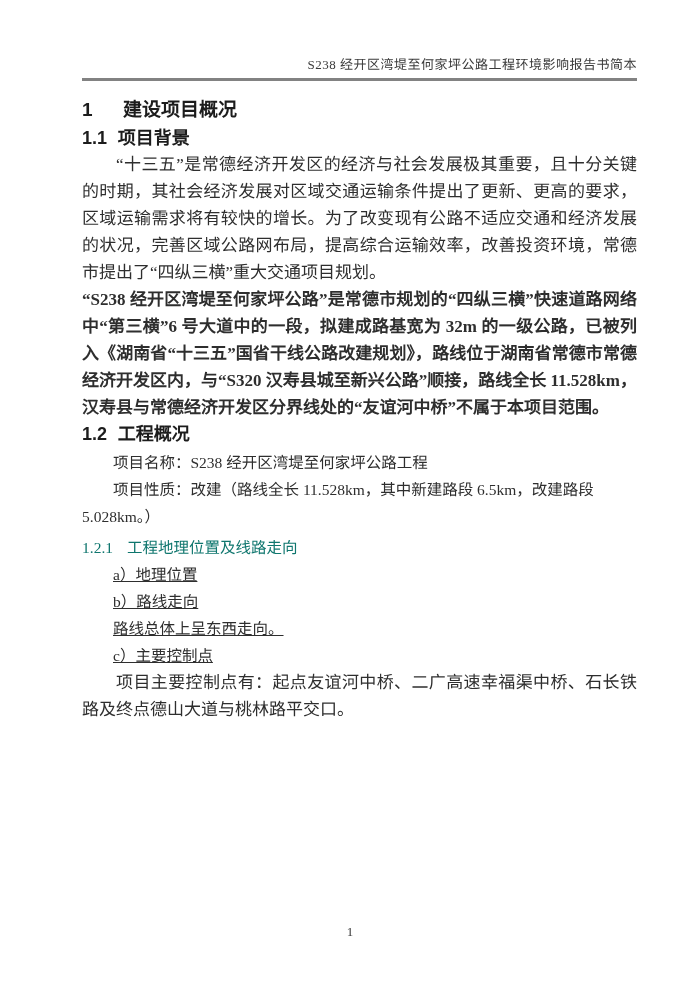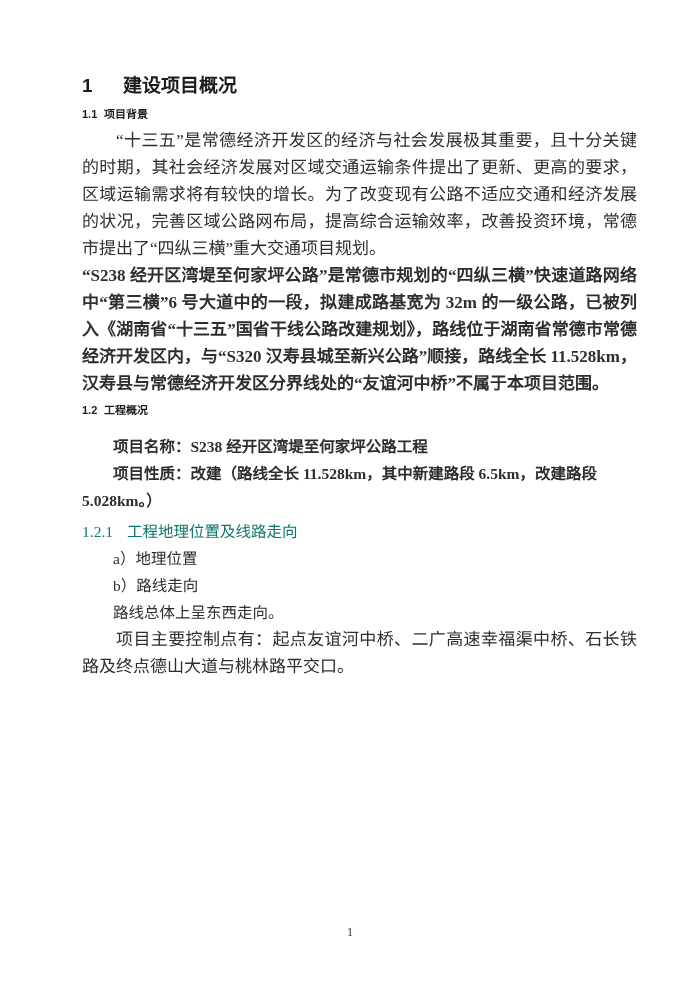--- a/index.html
+++ b/index.html
@@ -33,21 +33,21 @@
     font-weight: bold;
     font-size: 19px;
     line-height: 22px;
     color: #1c1c1c;
   }
   .h1 .num { margin-right: 1.6em; }
   .h2 {
     margin-top: 6px;
     font-family: "Liberation Sans", "DejaVu Sans", sans-serif;
     font-weight: bold;
-    font-size: 11px;
+    font-size: 18px;
     line-height: 22px;
     color: #1c1c1c;
   }
   .h2.tight { margin-top: 2px; }
   .h2 .num { margin-right: 0.6em; }
   .h3 {
     margin-top: 4px;
     font-size: 15.5px;
     line-height: 27px;
     color: #0f766e;
@@ -60,42 +60,46 @@
     text-indent: 2em;
     margin: 0;
   }
   .para.first { margin-top: 2px; }
   .para.no-indent { text-indent: 0; font-weight: bold; }
   .info-line {
     font-size: 15.5px;
     line-height: 27px;
     text-indent: 2em;
   }
-  .info-block { margin-top: 12px; font-weight: bold; }
+  .info-block { margin-top: 4px; }
   .sub-item {
     font-size: 15.5px;
     line-height: 27px;
     text-indent: 2em;
+    text-decoration: underline;
   }
   .page-number {
     position: absolute;
     top: 924px;
     left: 0;
     right: 0;
     text-align: center;
     font-size: 13px;
     line-height: 16px;
     color: #3a3a3a;
   }
 </style>
 </head>
 <body>
 
 <div class="page">
 
+  <div class="doc-header">
+    <span>S238 经开区湾堤至何家坪公路工程环境影响报告书简本</span>
+  </div>
 
   <div class="h1">
     <span class="num">1</span><span>建设项目概况</span>
   </div>
 
   <div class="h2">
     <span class="num">1.1</span><span>项目背景</span>
   </div>
 
   <p class="para first">“十三五”是常德经济开发区的经济与社会发展极其重要，且十分关键的时期，其社会经济发展对区域交通运输条件提出了更新、更高的要求，区域运输需求将有较快的增长。为了改变现有公路不适应交通和经济发展的状况，完善区域公路网布局，提高综合运输效率，改善投资环境，常德市提出了“四纵三横”重大交通项目规划。</p>
@@ -115,20 +119,21 @@
     <span class="num">1.2.1</span><span>工程地理位置及线路走向</span>
   </div>
 
   <div class="sub-item">a）地理位置</div>
 
 
   <div class="sub-item">b）路线走向</div>
 
   <div class="sub-item">路线总体上呈东西走向。</div>
 
+  <div class="sub-item">c）主要控制点</div>
 
   <p class="para">项目主要控制点有：起点友谊河中桥、二广高速幸福渠中桥、石长铁路及终点德山大道与桃林路平交口。</p>
 
   <div class="page-number">
     <span>1</span>
   </div>
 
 </div>
 
 </body></html>

